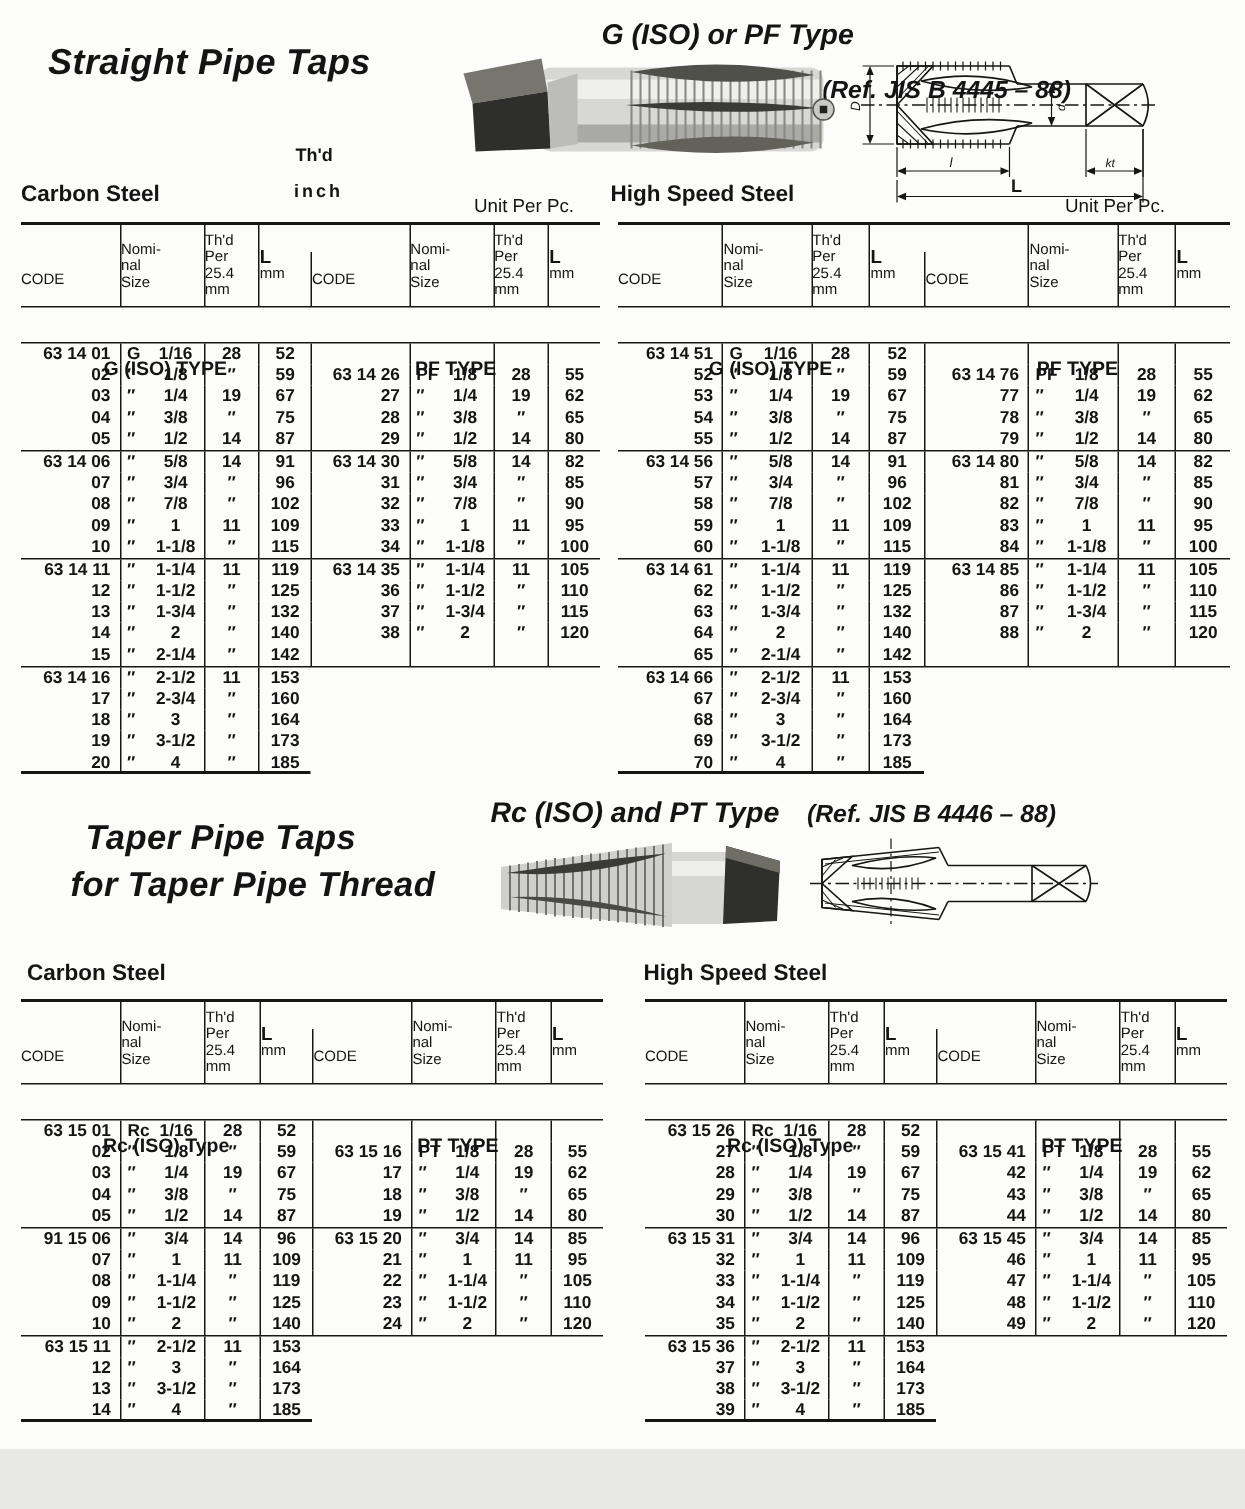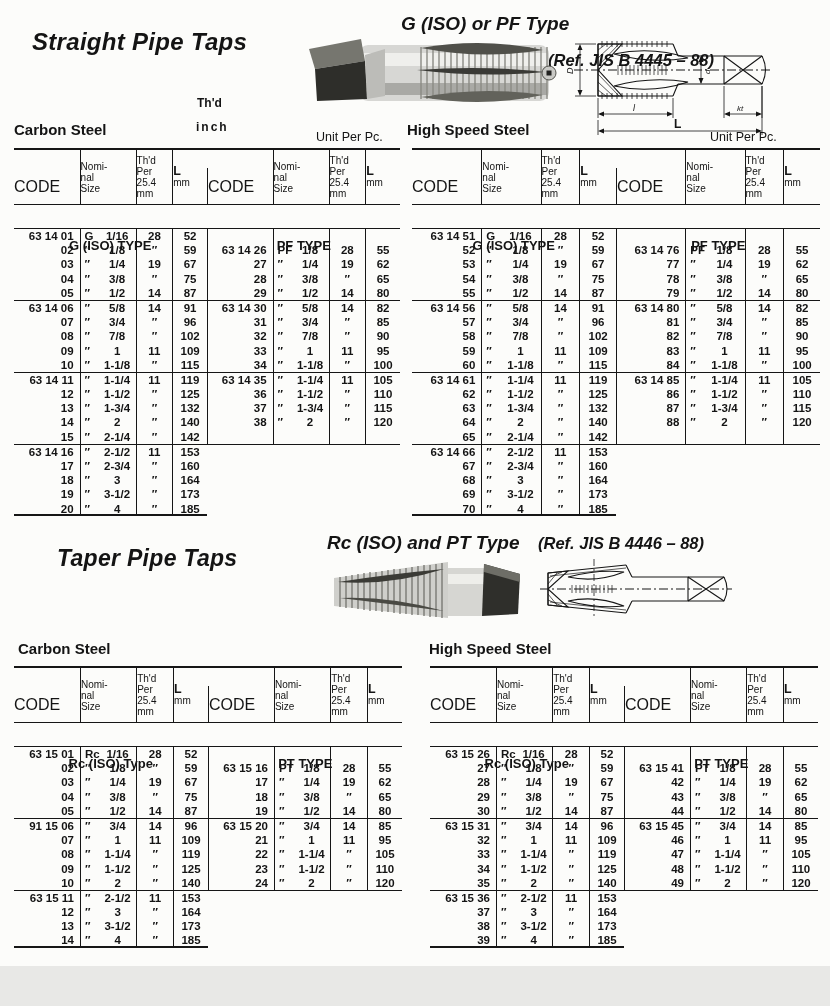--- a/index.html
+++ b/index.html
@@ -24,21 +24,21 @@
   .cell{box-sizing:border-box;}
   .c-code{width:17%;}
   .c-size{width:14.5%;}
   .c-thd{width:9.5%;}
   .c-l{width:9%;}
   .bl{border-left:1.3px solid #161616;}
 
   .hdr{display:flex;border-top:2.3px solid #161616;border-bottom:1.7px solid #161616;height:54px;}
   .hdr .cell{display:flex;flex-direction:column;justify-content:center;
              font-size:10px;line-height:11px;}
-  .hdr .code-lab{font-size:16px;margin-top:18px;}
+  .hdr .code-lab{font-size:10px;margin-top:18px;}
   .hdr .l-lab{font-weight:bold;font-size:12.5px;}
 
   .band{display:flex;border-bottom:1.7px solid #161616;height:23px;font-weight:bold;font-size:13px;}
   .band-cell{width:50%;display:flex;align-items:center;justify-content:center;margin-top:40px;}
   .band-cell + .band-cell{border-left:1.3px solid #161616;}
 
   .block{position:relative;border-bottom:1.7px solid #161616;}
   .block[data-right="absent"]{border-bottom:none;}
   .block[data-right="absent"]::after{content:"";position:absolute;left:0;width:50%;bottom:0;height:1.7px;background:#161616;}
   .block[data-right="absent"] .rh{border-left:none;}
@@ -108,20 +108,21 @@
   </svg>
 
   <div class="abs steel-label" style="left:14px;top:121px;">Carbon Steel</div>
   <div class="abs note-label" style="left:197px;top:96px;">Th'd</div>
   <div class="abs note-label note-inch" style="left:196px;top:120px;">inch</div>
   <div class="abs unit-label" style="left:316px;top:130px;">Unit Per Pc.</div>
   <div class="abs steel-label" style="left:407px;top:121px;">High Speed Steel</div>
   <div class="abs unit-label" style="left:710px;top:130px;">Unit Per Pc.</div>
 
   <div class="abs sec-title" style="left:57px;top:545px;font-size:23px;font-style:italic;">Taper Pipe Taps</div>
+  <div class="abs sec-title" style="left:47px;top:576px;font-size:23px;">for Taper Pipe Thread</div>
   <div class="abs type-label" style="left:327px;top:532px;">Rc (ISO) and PT Type</div>
   <div class="abs ref-label" style="left:538px;top:534px;">(Ref. JIS B 4446 – 88)</div>
 
   <svg class="abs" style="left:330px;top:552px;" width="193" height="78" viewBox="0 0 193 78">
     <polygon points="4,26 118,10 118,66 4,54" fill="#cfcfcb"></polygon>
     <path d="M10,25V55M16,24V56M22,23V56M28,22V57M34,21V58M40,20V59M46,20V59M52,19V60M58,18V60M64,17V61M70,17V62M76,16V62M82,15V63M88,14V63M94,13V64M100,13V65M106,12V65M112,11V66" stroke="#74746e" stroke-width="1.3" fill="none"></path>
     <path d="M8,30 Q60,22 114,17 Q60,34 8,30 Z" fill="#3b3b36"></path>
     <path d="M10,46 Q60,52 114,59 Q60,44 10,46 Z" fill="#4a4a44"></path>
     <rect x="118" y="16" width="36" height="48" fill="#d6d6d2"></rect>
     <rect x="118" y="22" width="36" height="10" fill="#eeeeea"></rect>

